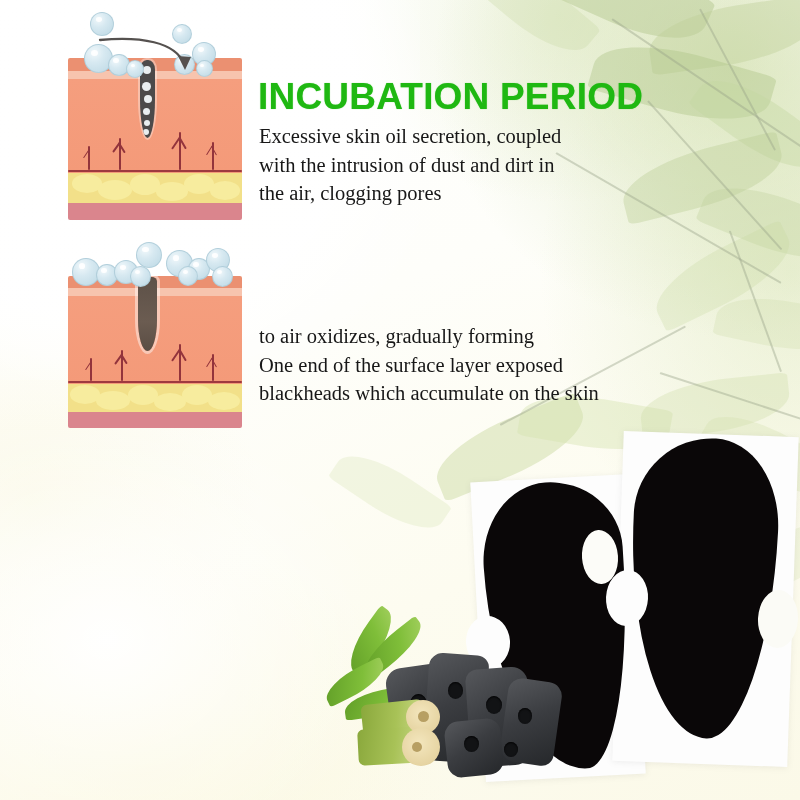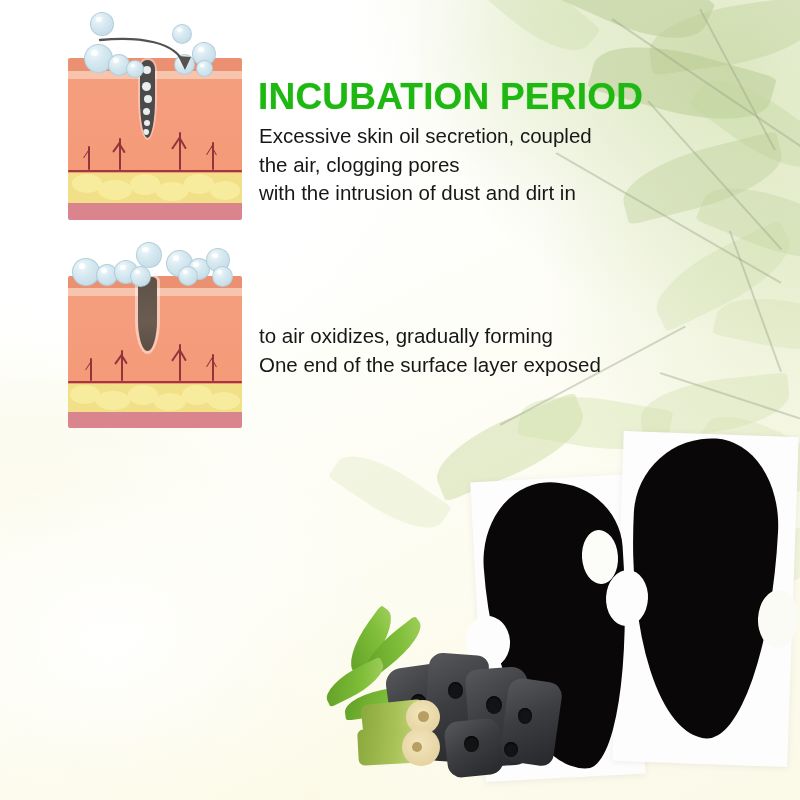--- a/index.html
+++ b/index.html
@@ -58,21 +58,21 @@
   .bub::after{content:"";position:absolute;left:22%;top:17%;width:26%;height:22%;
     border-radius:50%;background:rgba(255,255,255,0.9);}
 
   .arrow{position:absolute;}
 
   
   .heading{position:absolute;color:#1fb812;font-weight:bold;letter-spacing:0.2px;
     font-size:37px;line-height:1;white-space:nowrap;
     text-shadow:0 0 1px rgba(31,184,18,0.5);}
   .para{position:absolute;color:#171717;font-size:20.5px;line-height:28.5px;}
-  .para div{white-space:nowrap;}
+  .para div{white-space:nowrap;font-family:Liberation Serif, serif;}
 
   
   .photo{position:absolute;}
   .paper{position:absolute;background:#fdfdfd;box-shadow:0 1px 6px rgba(120,120,120,0.13);}
   .strip{position:absolute;background:#0a0708;}
   .strip-a{
     border-radius:52% 48% 40% 60% / 34% 30% 70% 66%;
   }
 
   .charcoal{position:absolute;background:linear-gradient(150deg,#56585c 0%,#3b3d41 45%,#25272a 100%);}
@@ -232,27 +232,28 @@
     <div class="bub" style="left:100px;top:14px;width:25px;height:25px;"></div>
     <div class="bub" style="left:122px;top:22px;width:20px;height:20px;"></div>
     <div class="bub" style="left:140px;top:12px;width:22px;height:22px;"></div>
     <div class="bub" style="left:112px;top:30px;width:18px;height:18px;"></div>
     <div class="bub" style="left:146px;top:30px;width:19px;height:19px;"></div>
   </div>
 
   <div class="heading" style="left:258px;top:78px;">INCUBATION PERIOD</div>
   <div class="para" style="left:259px;top:122px;">
     <div>Excessive skin oil secretion, coupled</div>
+    <div>with the intrusion of dust and dirt in</div>
     <div>the air, clogging pores</div>
-    <div>with the intrusion of dust and dirt in</div>
   </div>
 
   <div class="para" style="left:259px;top:322px;">
     <div>to air oxidizes, gradually forming</div>
     <div>One end of the surface layer exposed</div>
+    <div>blackheads which accumulate on the skin</div>
   </div>
 
   <div class="photo" style="left:470px;top:420px;width:330px;height:380px;">
 
     <div class="paper" style="left:8px;top:58px;width:160px;height:300px;transform:rotate(-3deg);"></div>
     <div class="paper" style="left:148px;top:14px;width:175px;height:330px;transform:rotate(2deg);"></div>
 
     <div class="strip strip-a" style="left:18px;top:62px;width:140px;height:288px;transform:rotate(-4deg);
                 border-radius:48% 52% 36% 64% / 28% 24% 76% 72%;"></div>
     <div class="strip strip-a" style="left:160px;top:18px;width:145px;height:300px;transform:rotate(3deg);

